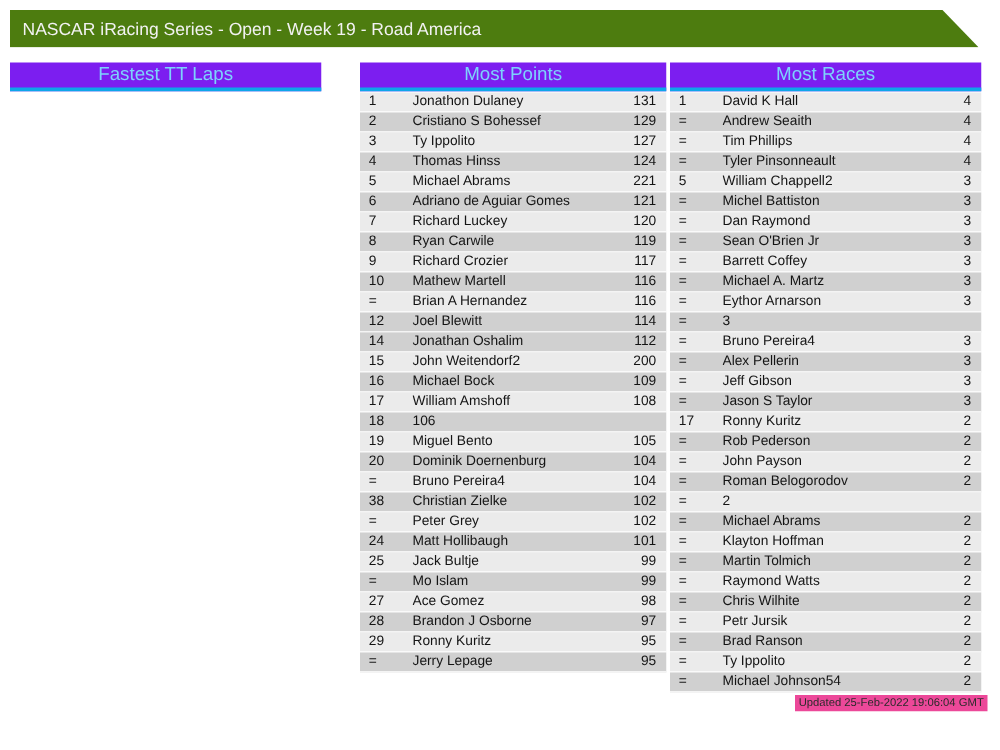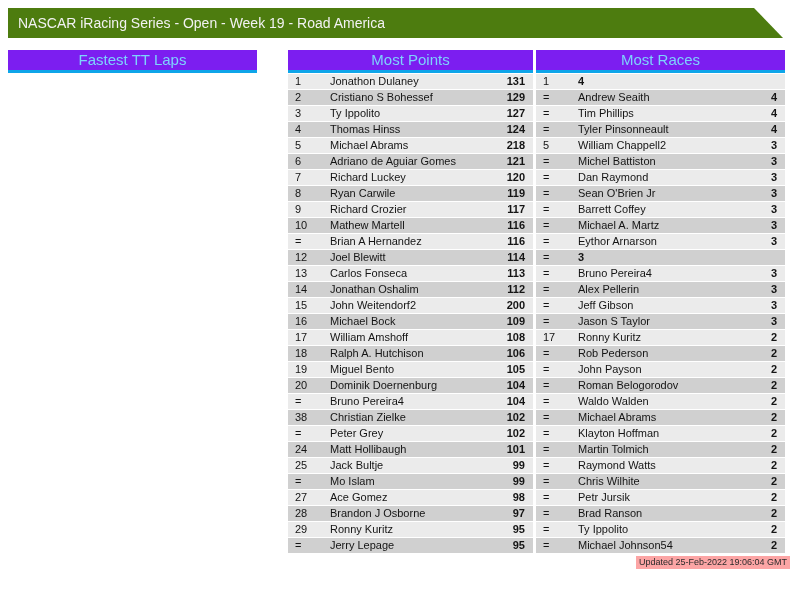--- a/index.html
+++ b/index.html
@@ -42,26 +42,26 @@
     line-height:15px;
     font-size:11px;
     color:#141414;
     border-bottom:1px solid #ffffff;
     box-sizing:content-box;
   }
   .row-light { background:#ebebeb; }
   .row-dark  { background:#d0d0d0; }
   .rank { width:35px; padding-left:7px; flex:none; }
   .name { flex:1; overflow:hidden; white-space:nowrap; }
-  .val  { flex:none; text-align:right; padding-right:8px;font-weight:bold; }
+  .val  { flex:none; text-align:right; padding-right:8px; }
   .updated {
     position:absolute;
     top:556px;
     right:10px;
-    background:#fca5a5;
+    background:#ec4899;
     color:#2b2b2b;
     font-size:9px;
     padding:1px 3px;
     line-height:11px;
   }
 </style>
 </head>
 <body>
 
 <div class="titlebar">NASCAR iRacing Series - Open - Week 19 - Road America</div>
@@ -90,21 +90,21 @@
         <span class="val">127</span>
       </div>
       <div class="row row-dark">
         <span class="rank">4</span>
         <span class="name">Thomas Hinss</span>
         <span class="val">124</span>
       </div>
       <div class="row row-light">
         <span class="rank">5</span>
         <span class="name">Michael Abrams</span>
-        <span class="val">218</span>
+        <span class="val">221</span>
       </div>
       <div class="row row-dark">
         <span class="rank">6</span>
         <span class="name">Adriano de Aguiar Gomes</span>
         <span class="val">121</span>
       </div>
       <div class="row row-light">
         <span class="rank">7</span>
         <span class="name">Richard Luckey</span>
         <span class="val">120</span>
@@ -127,25 +127,20 @@
       <div class="row row-light">
         <span class="rank">=</span>
         <span class="name">Brian A Hernandez</span>
         <span class="val">116</span>
       </div>
       <div class="row row-dark">
         <span class="rank">12</span>
         <span class="name">Joel Blewitt</span>
         <span class="val">114</span>
       </div>
-      <div class="row row-light">
-        <span class="rank">13</span>
-        <span class="name">Carlos Fonseca</span>
-        <span class="val">113</span>
-      </div>
       <div class="row row-dark">
         <span class="rank">14</span>
         <span class="name">Jonathan Oshalim</span>
         <span class="val">112</span>
       </div>
       <div class="row row-light">
         <span class="rank">15</span>
         <span class="name">John Weitendorf2</span>
         <span class="val">200</span>
       </div>
@@ -154,21 +149,20 @@
         <span class="name">Michael Bock</span>
         <span class="val">109</span>
       </div>
       <div class="row row-light">
         <span class="rank">17</span>
         <span class="name">William Amshoff</span>
         <span class="val">108</span>
       </div>
       <div class="row row-dark">
         <span class="rank">18</span>
-        <span class="name">Ralph A. Hutchison</span>
         <span class="val">106</span>
       </div>
       <div class="row row-light">
         <span class="rank">19</span>
         <span class="name">Miguel Bento</span>
         <span class="val">105</span>
       </div>
       <div class="row row-dark">
         <span class="rank">20</span>
         <span class="name">Dominik Doernenburg</span>
@@ -225,20 +219,21 @@
         <span class="val">95</span>
       </div>
     </div>
 </div>
 
 <div class="panel panel-races">
   <div class="panel-header">Most Races</div>
   <div class="panel-body">
       <div class="row row-light">
         <span class="rank">1</span>
+        <span class="name">David K Hall</span>
         <span class="val">4</span>
       </div>
       <div class="row row-dark">
         <span class="rank">=</span>
         <span class="name">Andrew Seaith</span>
         <span class="val">4</span>
       </div>
       <div class="row row-light">
         <span class="rank">=</span>
         <span class="name">Tim Phillips</span>
@@ -323,21 +318,20 @@
         <span class="name">John Payson</span>
         <span class="val">2</span>
       </div>
       <div class="row row-dark">
         <span class="rank">=</span>
         <span class="name">Roman Belogorodov</span>
         <span class="val">2</span>
       </div>
       <div class="row row-light">
         <span class="rank">=</span>
-        <span class="name">Waldo Walden</span>
         <span class="val">2</span>
       </div>
       <div class="row row-dark">
         <span class="rank">=</span>
         <span class="name">Michael Abrams</span>
         <span class="val">2</span>
       </div>
       <div class="row row-light">
         <span class="rank">=</span>
         <span class="name">Klayton Hoffman</span>

